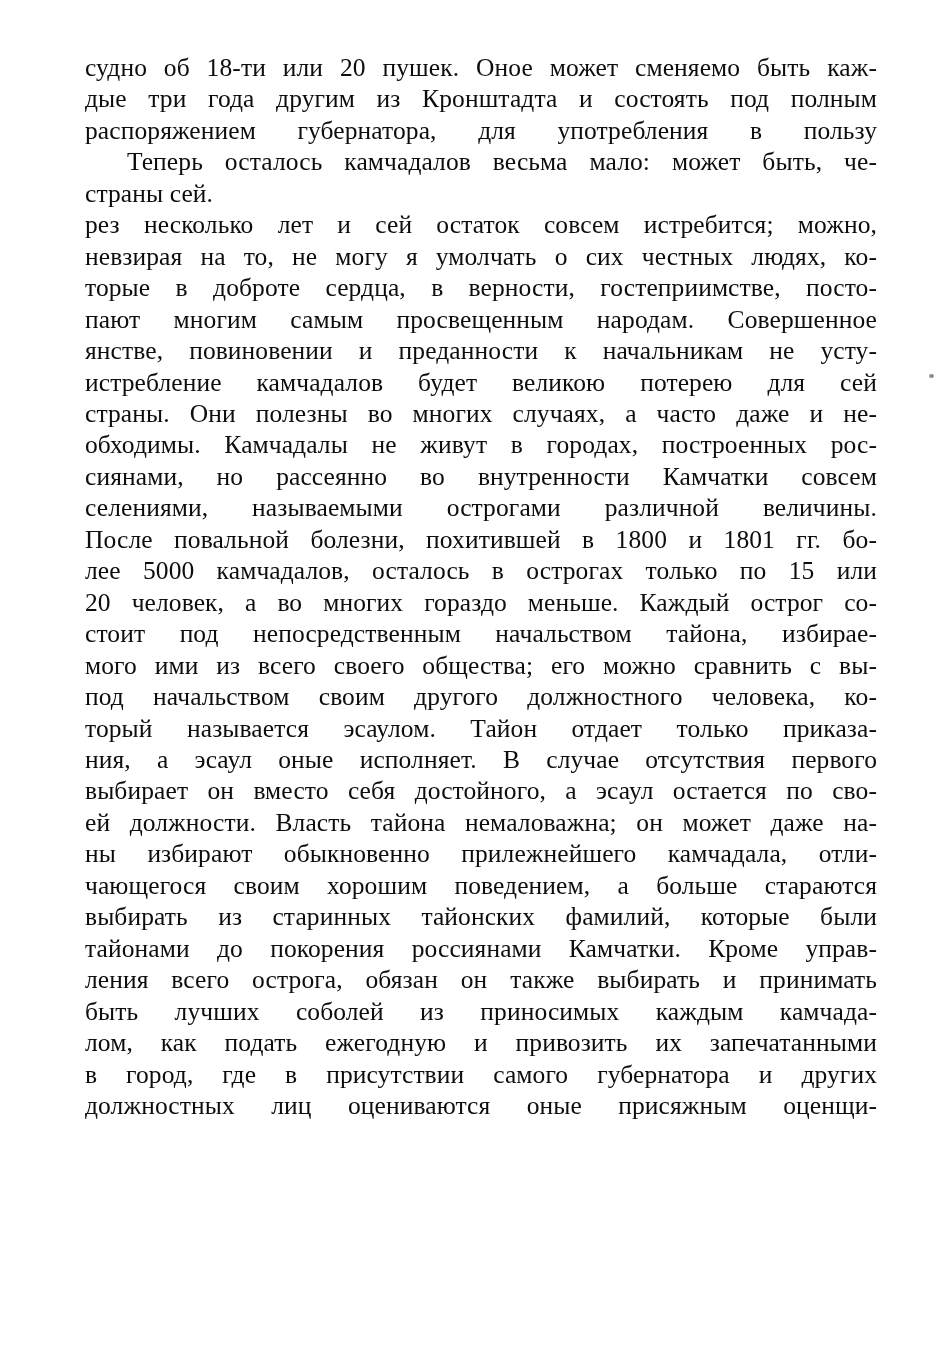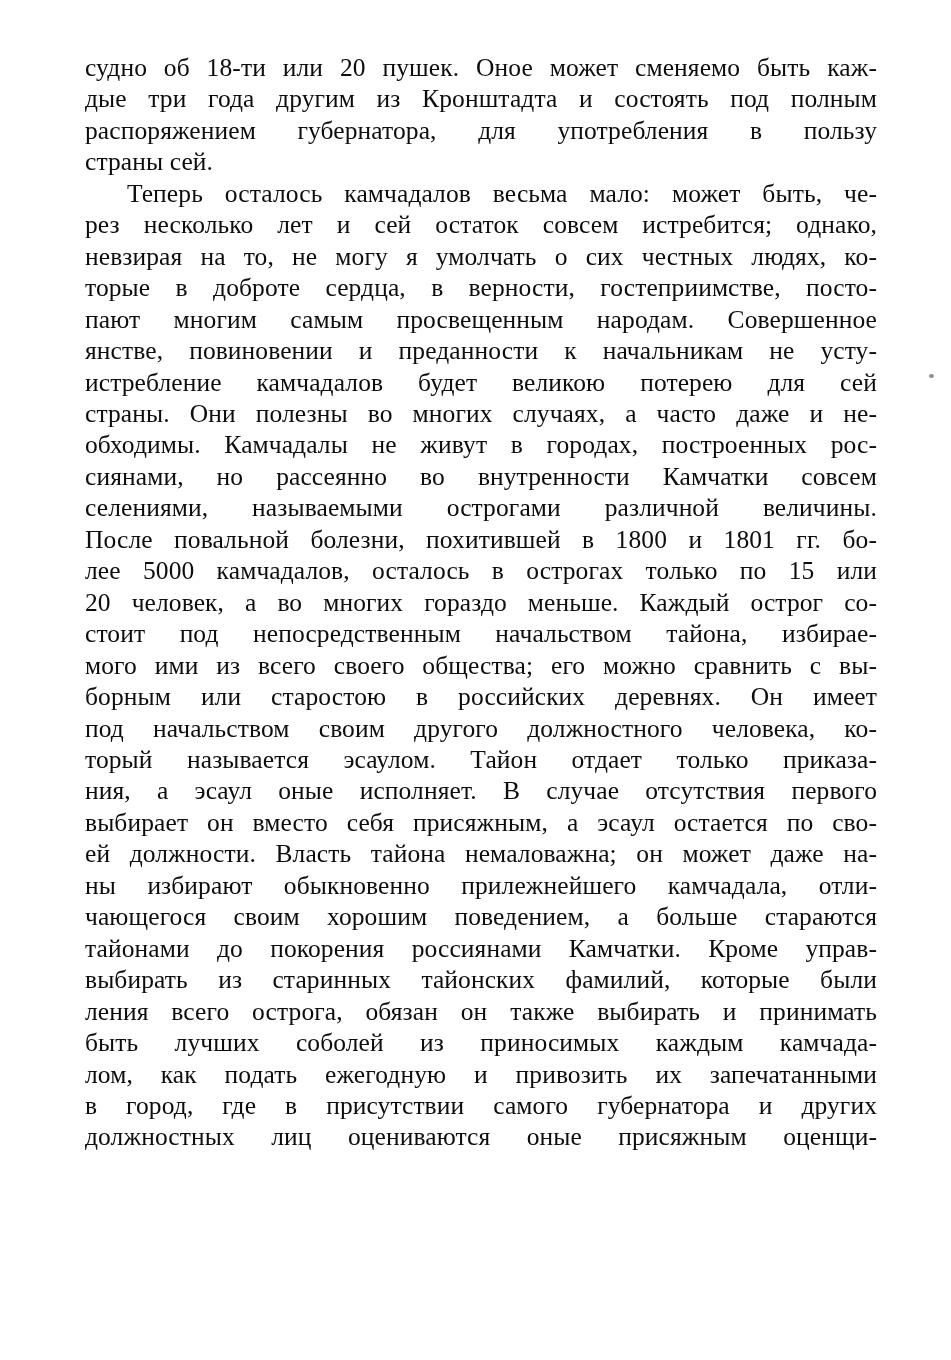--- a/index.html
+++ b/index.html
@@ -58,47 +58,46 @@
   }
 </style>
 </head>
 <body>
 
 <div class="page">
   <div class="text-block">
       <div class="line">судно об 18-ти или 20 пушек. Оное может сменяемо быть каж-</div>
       <div class="line">дые три года другим из Кронштадта и состоять под полным</div>
       <div class="line">распоряжением губернатора, для употребления в пользу</div>
+      <div class="line indent">Теперь осталось камчадалов весьма мало: может быть, че-</div>
       <div class="line para-end">страны сей.</div>
-      <div class="line indent">Теперь осталось камчадалов весьма мало: может быть, че-</div>
-      <div class="line">рез несколько лет и сей остаток совсем истребится; однако,</div>
+      <div class="line">рез несколько лет и сей остаток совсем истребится; можно,</div>
       <div class="line">невзирая на то, не могу я умолчать о сих честных людях, ко-</div>
       <div class="line">торые в доброте сердца, в верности, гостеприимстве, посто-</div>
       <div class="line">пают многим самым просвещенным народам. Совершенное</div>
       <div class="line">янстве, повиновении и преданности к начальникам не усту-</div>
       <div class="line">истребление камчадалов будет великою потерею для сей</div>
       <div class="line">страны. Они полезны во многих случаях, а часто даже и не-</div>
       <div class="line">обходимы. Камчадалы не живут в городах, построенных рос-</div>
       <div class="line">сиянами, но рассеянно во внутренности Камчатки совсем</div>
       <div class="line">селениями, называемыми острогами различной величины.</div>
       <div class="line">После повальной болезни, похитившей в 1800 и 1801 гг. бо-</div>
       <div class="line">лее 5000 камчадалов, осталось в острогах только по 15 или</div>
       <div class="line">20 человек, а во многих гораздо меньше. Каждый острог со-</div>
       <div class="line">стоит под непосредственным начальством тайона, избирае-</div>
       <div class="line">мого ими из всего своего общества; его можно сравнить с вы-</div>
-      <div class="line">борным или старостою в российских деревнях. Он имеет</div>
       <div class="line">под начальством своим другого должностного человека, ко-</div>
       <div class="line">торый называется эсаулом. Тайон отдает только приказа-</div>
       <div class="line">ния, а эсаул оные исполняет. В случае отсутствия первого</div>
-      <div class="line">выбирает он вместо себя присяжным, а эсаул остается по сво-</div>
+      <div class="line">выбирает он вместо себя достойного, а эсаул остается по сво-</div>
       <div class="line">ей должности. Власть тайона немаловажна; он может даже на-</div>
       <div class="line">ны избирают обыкновенно прилежнейшего камчадала, отли-</div>
       <div class="line">чающегося своим хорошим поведением, а больше стараются</div>
+      <div class="line">выбирать из старинных тайонских фамилий, которые были</div>
       <div class="line">тайонами до покорения россиянами Камчатки. Кроме управ-</div>
-      <div class="line">выбирать из старинных тайонских фамилий, которые были</div>
       <div class="line">ления всего острога, обязан он также выбирать и принимать</div>
       <div class="line">быть лучших соболей из приносимых каждым камчада-</div>
       <div class="line">лом, как подать ежегодную и привозить их запечатанными</div>
       <div class="line">в город, где в присутствии самого губернатора и других</div>
       <div class="line">должностных лиц оцениваются оные присяжным оценщи-</div>
     </div>
   <div class="speck"></div>
   <div class="folio">[436]</div>
 </div>
 

